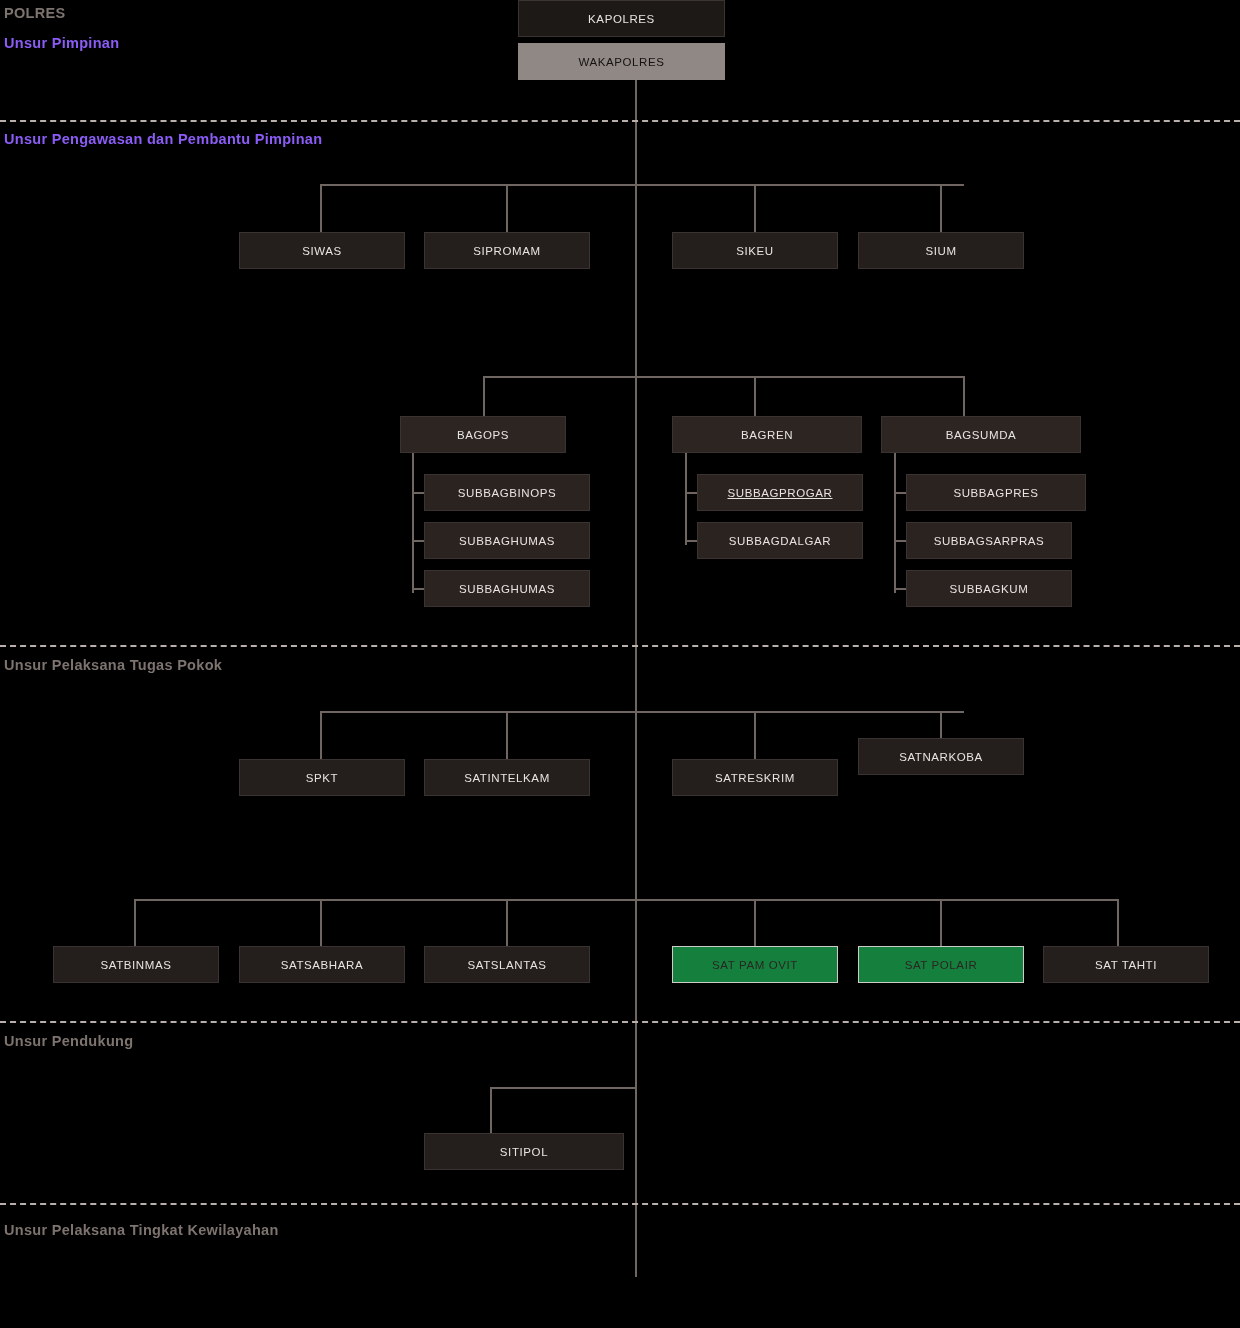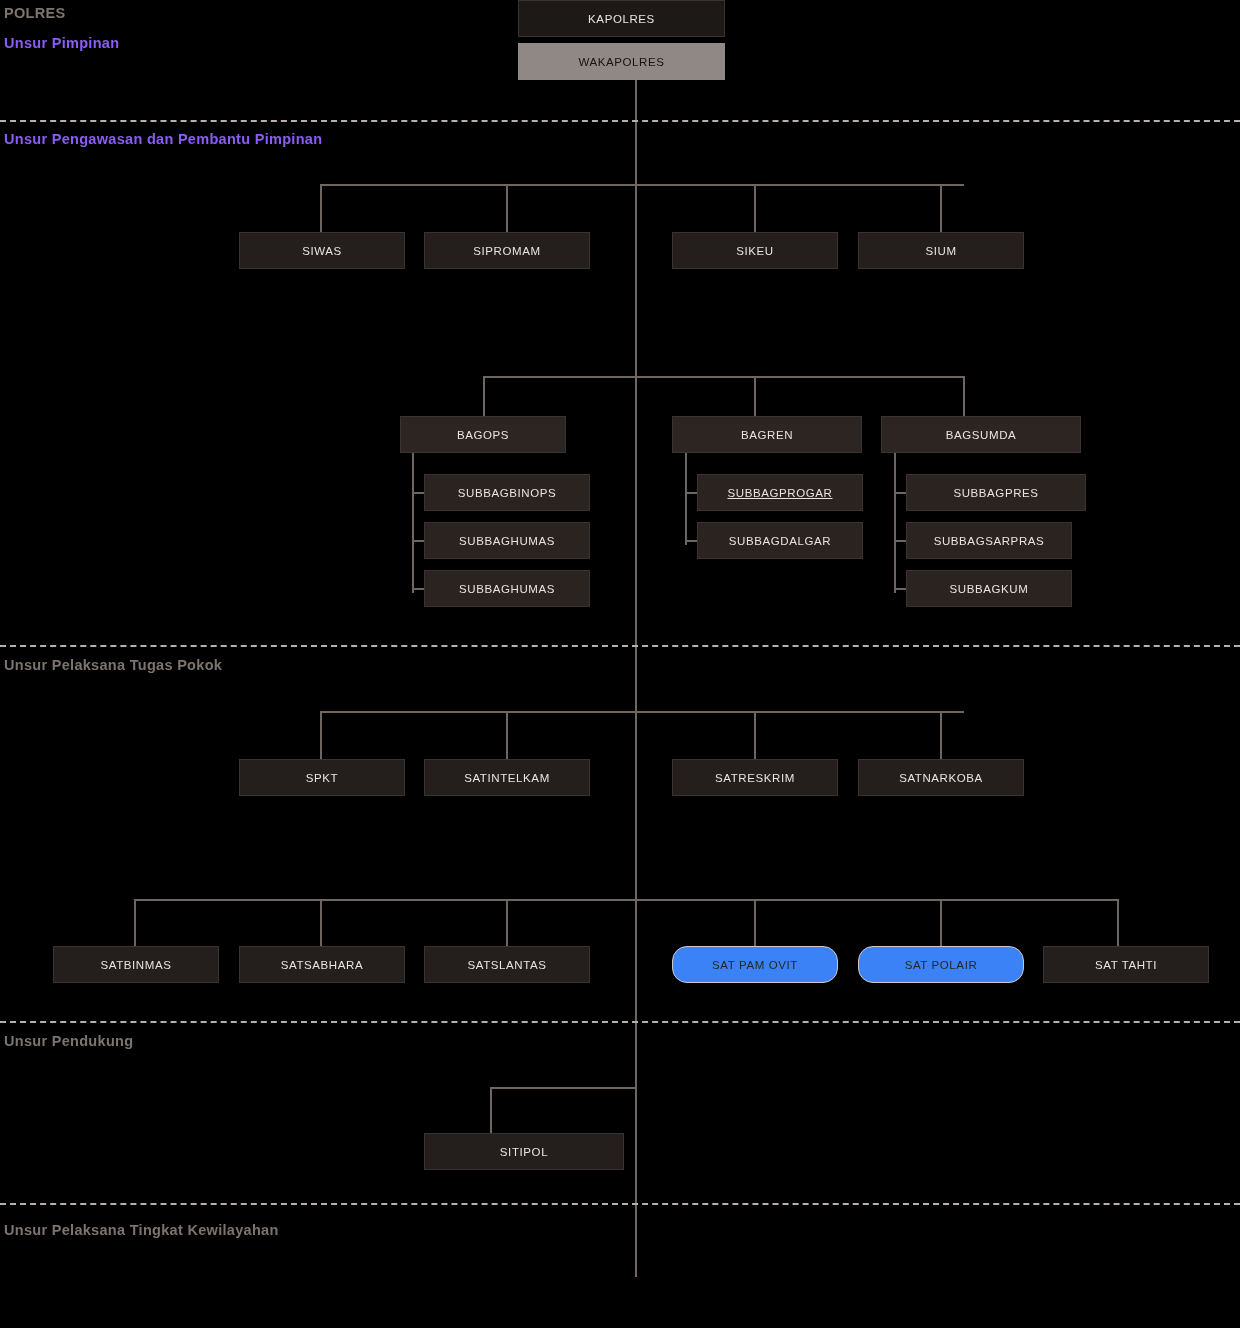--- a/index.html
+++ b/index.html
@@ -11,21 +11,21 @@
 
   .divider{position:absolute;left:0;width:1240px;height:0;border-top:2px dashed #b9b0ac;}
 
   .line{position:absolute;background:#6f6561;}
   .vline{width:2px;}
   .hline{height:2px;}
 
   .node{position:absolute;display:flex;align-items:center;justify-content:center;
         box-sizing:border-box;font-size:11.5px;letter-spacing:.6px;color:#e8e4e2;
         background:#241f1d;border:1px solid #3a3331;text-align:center;}
-  .node.light{background:#3b82f6;color:#2a2522;border-color:#cfcbc8;border-radius:15px;}
+  .node.light{background:#15803d;color:#2a2522;border-color:#cfcbc8;}
   .node.mid{background:#8f8884;color:#151211;border-color:#8f8884;}
   .node.dark2{background:#2c2522;}
   .node.sub{background:#2b2320;}
   .node.top{background:#1d1917;}
   .node.polsek{background:#2a2320;}
 </style>
 </head>
 <body>
 
 <div id="chart">
@@ -135,21 +135,21 @@
 
   <div class="node" style="left:239px;top:759px;width:166px;height:37px;">
     <span>SPKT</span>
     </div>
   <div class="node" style="left:424px;top:759px;width:166px;height:37px;">
     <span>SATINTELKAM</span>
     </div>
   <div class="node" style="left:672px;top:759px;width:166px;height:37px;">
     <span>SATRESKRIM</span>
     </div>
-  <div class="node" style="left:858px;top:759px;width:166px;height:37px;">
+  <div class="node" style="left:858px;top:738px;width:166px;height:37px;">
     <span>SATNARKOBA</span>
     </div>
 
   <div class="line vline" style="left:635px;top:711px;height:188px;"></div>
   <div class="line hline" style="left:134px;top:899px;width:983px;"></div>
   <div class="line vline" style="left:134px;top:899px;height:48px;"></div>
   <div class="line vline" style="left:320px;top:899px;height:48px;"></div>
   <div class="line vline" style="left:506px;top:899px;height:48px;"></div>
   <div class="line vline" style="left:754px;top:899px;height:48px;"></div>
   <div class="line vline" style="left:940px;top:899px;height:48px;"></div>

